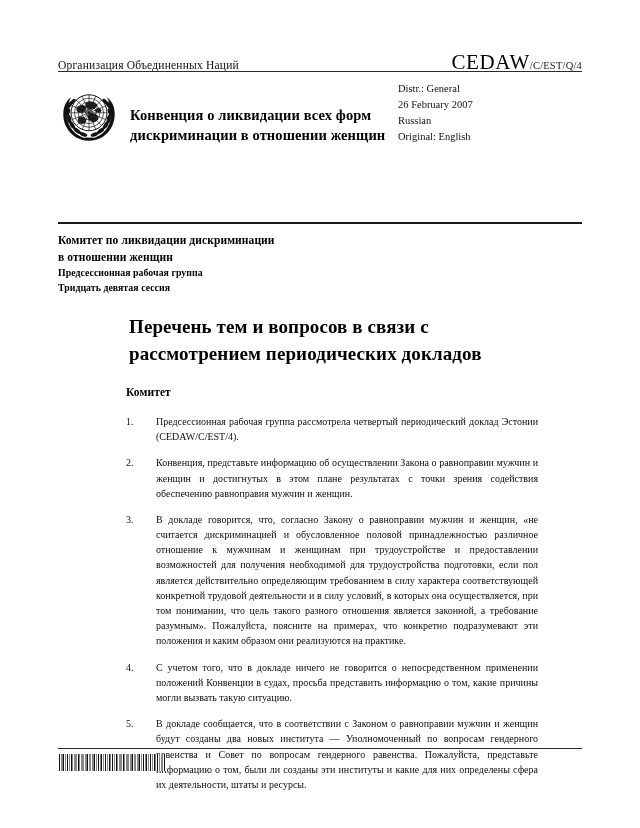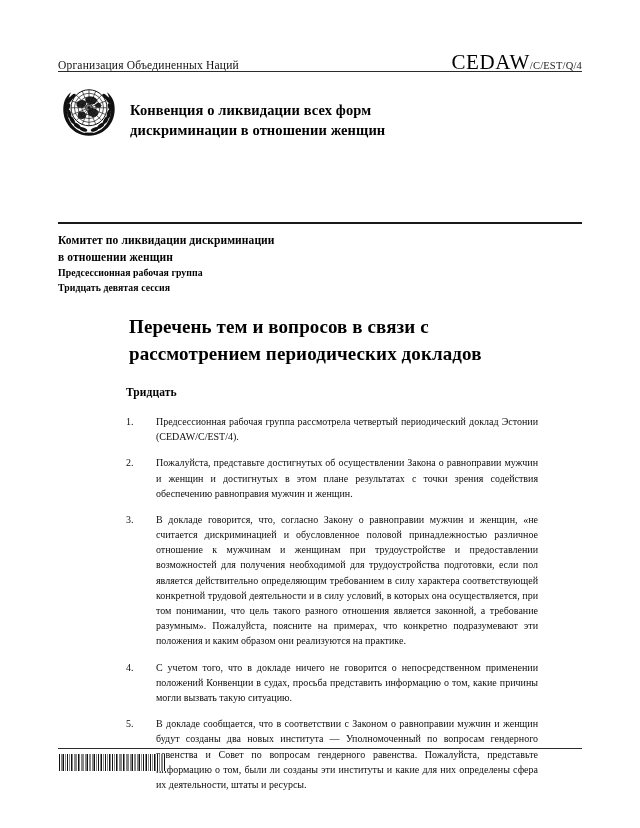--- a/index.html
+++ b/index.html
@@ -295,46 +295,52 @@
             <path d="M2 1 q8 -2 12 4 q3 6 -3 9 q-8 3 -12 -3 q-3 -6 3 -10 z"></path>
             <path d="M-14 6 q7 -1 9 5 q1 6 -5 7 q-7 1 -8 -5 q-1 -6 4 -7 z"></path>
             <path d="M13 -8 q6 -1 7 4 q0 4 -5 4 q-5 0 -5 -4 z"></path>
           </g>
         </g>
       </svg>
     </div>
 
     <div class="doc-title">Конвенция о ликвидации всех форм дискриминации в отношении женщин</div>
 
+    <div class="distr-block">
+      <div>Distr.: General</div>
+      <div>26 February 2007</div>
+      <div>Russian</div>
+      <div>Original: English</div>
+    </div>
   </div>
 
   <div class="rule-thick"></div>
 
   <div class="committee">
     <div class="committee-title">Комитет по ликвидации дискриминации</div>
     <div class="committee-title">в отношении женщин</div>
     <div class="committee-sub">Предсессионная рабочая группа</div>
     <div class="committee-sub">Тридцать девятая сессия</div>
   </div>
 
   <div class="body-col">
 
     <div class="main-heading">Перечень тем и вопросов в связи с рассмотрением периодических докладов</div>
 
-    <div class="country-heading">Тридцать</div>
+    <div class="country-heading">Комитет</div>
 
     <div class="para">
       <span class="para-num">1.</span>
       <span class="para-text">Предсессионная рабочая группа рассмотрела четвертый периодический доклад Эстонии (CEDAW/C/EST/4).</span>
     </div>
 
 
     <div class="para">
       <span class="para-num">2.</span>
-      <span class="para-text">Пожалуйста, представьте достигнутых об осуществлении Закона о равноправии мужчин и женщин и достигнутых в этом плане результатах с точки зрения содействия обеспечению равноправия мужчин и женщин.</span>
+      <span class="para-text">Конвенция, представьте информацию об осуществлении Закона о равноправии мужчин и женщин и достигнутых в этом плане результатах с точки зрения содействия обеспечению равноправия мужчин и женщин.</span>
     </div>
 
     <div class="para">
       <span class="para-num">3.</span>
       <span class="para-text">В докладе говорится, что, согласно Закону о равноправии мужчин и женщин, «не считается дискриминацией и обусловленное половой принадлежностью различное отношение к мужчинам и женщинам при трудоустройстве и предоставлении возможностей для получения необходимой для трудоустройства подготовки, если пол является действительно определяющим требованием в силу характера соответствующей конкретной трудовой деятельности и в силу условий, в которых она осуществляется, при том понимании, что цель такого разного отношения является законной, а требование разумным». Пожалуйста, поясните на примерах, что конкретно подразумевают эти положения и каким образом они реализуются на практике.</span>
     </div>
 
     <div class="para">
       <span class="para-num">4.</span>
       <span class="para-text">С учетом того, что в докладе ничего не говорится о непосредственном применении положений Конвенции в судах, просьба представить информацию о том, какие причины могли вызвать такую ситуацию.</span>

